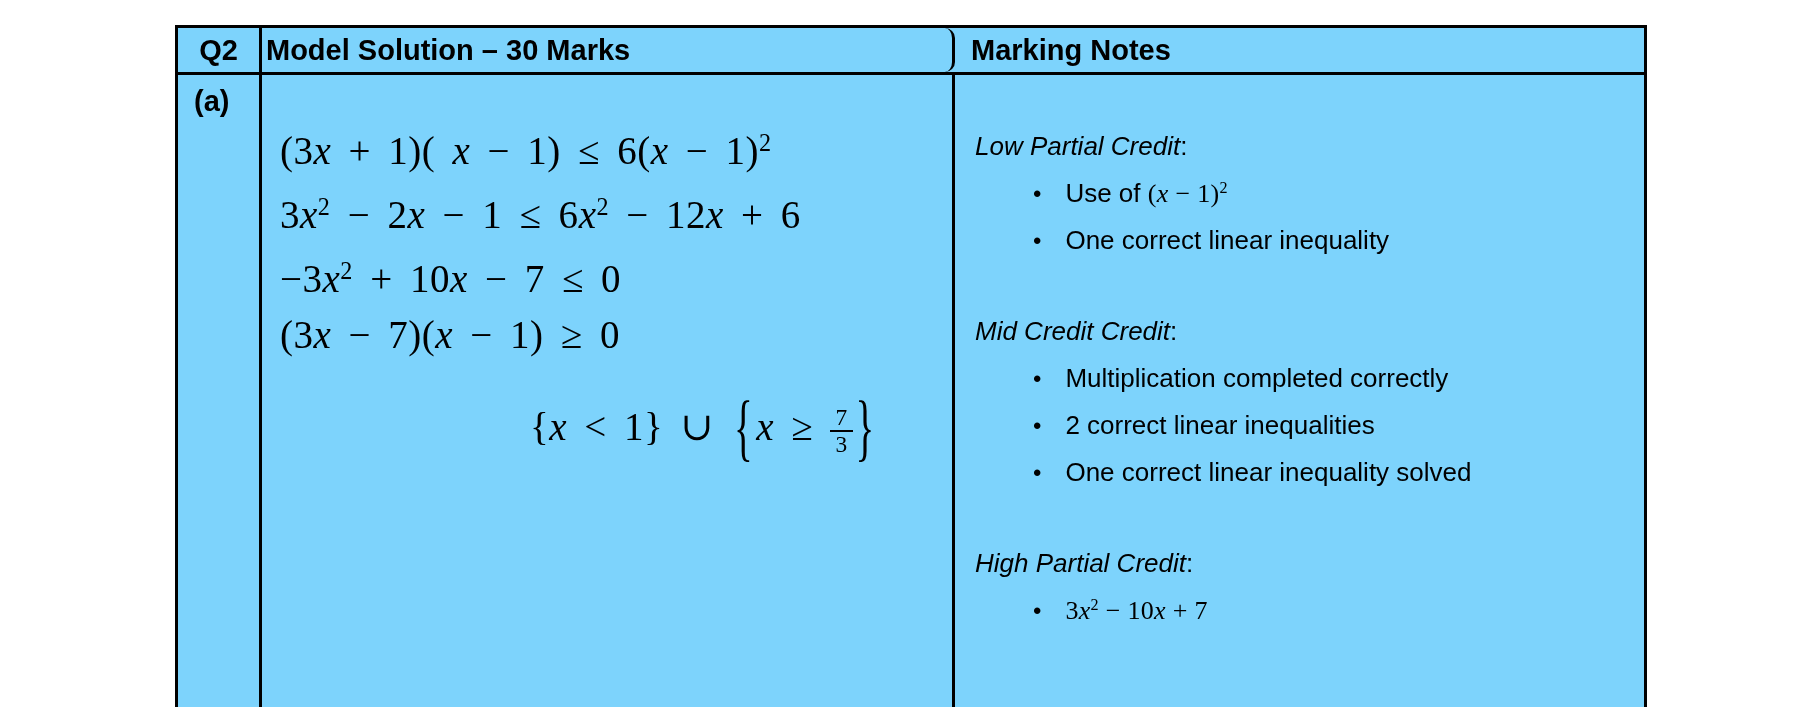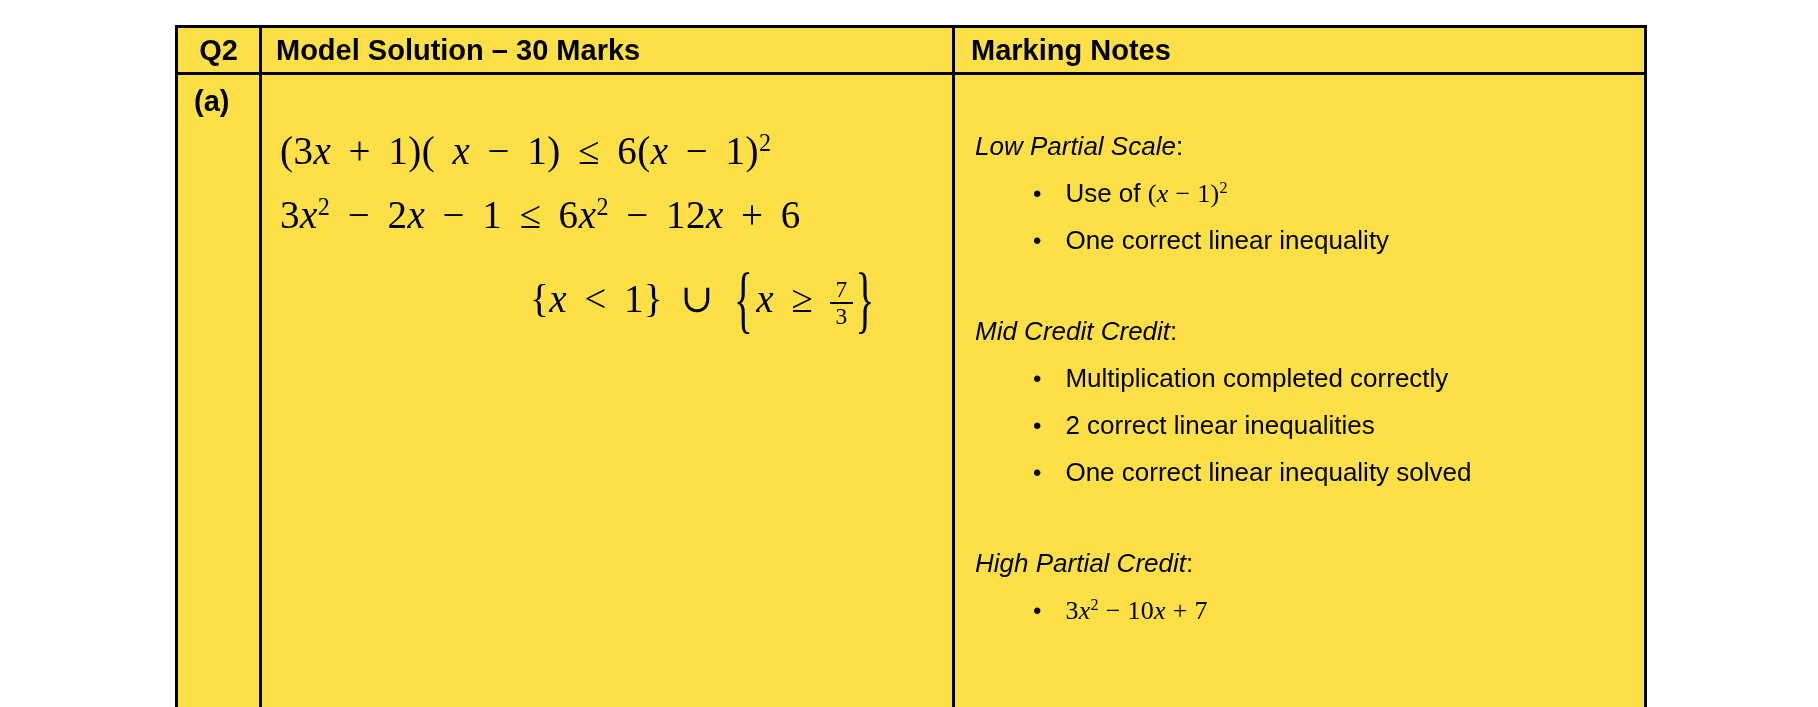--- a/index.html
+++ b/index.html
@@ -1,28 +1,28 @@
 <!DOCTYPE html>
 <html><head>
 <meta charset="utf-8">
 <style>
   html,body{margin:0;padding:0;background:#ffffff;}
   .page{position:relative;width:1818px;height:707px;background:#ffffff;overflow:hidden;
         font-family:"Liberation Sans",sans-serif;color:#000;}
   .tbl{position:absolute;left:175px;top:25px;width:1472px;height:682px;
        border:3px solid #000;border-bottom:none;box-sizing:border-box;
-       display:flex;flex-direction:column;background:#fde047;}
+       display:flex;flex-direction:column;background:#7dd3fc;}
   .row{display:grid;grid-template-columns:84px 693px 1fr;}
   .row.header{border-bottom:3px solid #000;height:44px;}
   .row.body{flex:1;}
   .cell{box-sizing:border-box;overflow:hidden;}
   .c1,.c2{border-right:3px solid #000;}
   .hdr{font-weight:bold;font-size:29px;display:flex;align-items:center;white-space:nowrap;}
   .c1.hdr{justify-content:center;padding-left:0;}
-  .c2.hdr{padding-left:14px;}
+  .c2.hdr{padding-left:4px;border-radius:10px;}
   .c3.hdr{padding-left:16px;}
   .part-label{font-weight:bold;font-size:29px;display:block;padding:10px 0 0 16px;}
   
   .solution{padding:36px 0 0 18px;font-family:"Liberation Serif","DejaVu Serif",serif;
             font-size:39px;letter-spacing:.5px;word-spacing:7px;}
   .math-line{height:64px;line-height:64px;white-space:nowrap;}
   .result-line{margin-top:24px;height:72px;line-height:72px;padding-left:250px;}
   .sg-v{font-style:italic;font-family:"Liberation Serif","DejaVu Serif",serif;}
   .sg-s{font-size:.62em;vertical-align:.55em;font-family:"Liberation Serif","DejaVu Serif",serif;}
   .sg-mn{font-family:"Liberation Serif","DejaVu Serif",serif;}
@@ -50,24 +50,26 @@
       <div class="cell c2 hdr">Model Solution – 30 Marks</div>
       <div class="cell c3 hdr">Marking Notes</div>
     </div>
     <div class="row body">
       <div class="cell c1">
         <span class="part-label">(a)</span>
       </div>
       <div class="cell c2 solution" id="solution-cell">
           <div class="math-line"><span class="sg-n">(3</span><span class="sg-v">x</span><span class="sg-n"> + 1)( </span><span class="sg-v">x</span><span class="sg-n"> − 1) ≤ 6(</span><span class="sg-v">x</span><span class="sg-n"> − 1)</span><span class="sg-s">2</span></div>
           <div class="math-line"><span class="sg-n">3</span><span class="sg-v">x</span><span class="sg-s">2</span><span class="sg-n"> − 2</span><span class="sg-v">x</span><span class="sg-n"> − 1 ≤ 6</span><span class="sg-v">x</span><span class="sg-s">2</span><span class="sg-n"> − 12</span><span class="sg-v">x</span><span class="sg-n"> + 6</span></div>
+          <div class="math-line"><span class="sg-n">−3</span><span class="sg-v">x</span><span class="sg-s">2</span><span class="sg-n"> + 10</span><span class="sg-v">x</span><span class="sg-n"> − 7 ≤ 0</span></div>
+          <div class="math-line"><span class="sg-n">(3</span><span class="sg-v">x</span><span class="sg-n"> − 7)(</span><span class="sg-v">x</span><span class="sg-n"> − 1) ≥ 0</span></div>
           <div class="math-line result-line"><span class="sg-n">{</span><span class="sg-v">x</span><span class="sg-n"> &lt; 1} ∪ </span><span class="sg-gl">{</span><span class="sg-v">x</span><span class="sg-n"> ≥ </span><span class="frac"><span class="num">7</span><span class="den">3</span></span><span class="sg-gr">}</span></div>
         </div>
       <div class="cell c3 notes" id="notes-cell">
-          <div class="note-line"><span class="sg-i">Low Partial Scale</span><span class="sg-n">:</span></div>
+          <div class="note-line"><span class="sg-i">Low Partial Credit</span><span class="sg-n">:</span></div>
           <div class="note-bullet">
             <span class="bullet-dot">•</span>
             <span><span class="sg-n">Use of </span><span class="sg-mn">(</span><span class="sg-v">x</span><span class="sg-mn"> − 1)</span><span class="sg-s">2</span></span>
           </div>
           <div class="note-bullet">
             <span class="bullet-dot">•</span>
             <span><span class="sg-n">One correct linear inequality</span></span>
           </div>
           <div class="note-spacer"></div>
           <div class="note-line"><span class="sg-i">Mid Credit Credit</span><span class="sg-n">:</span></div>

